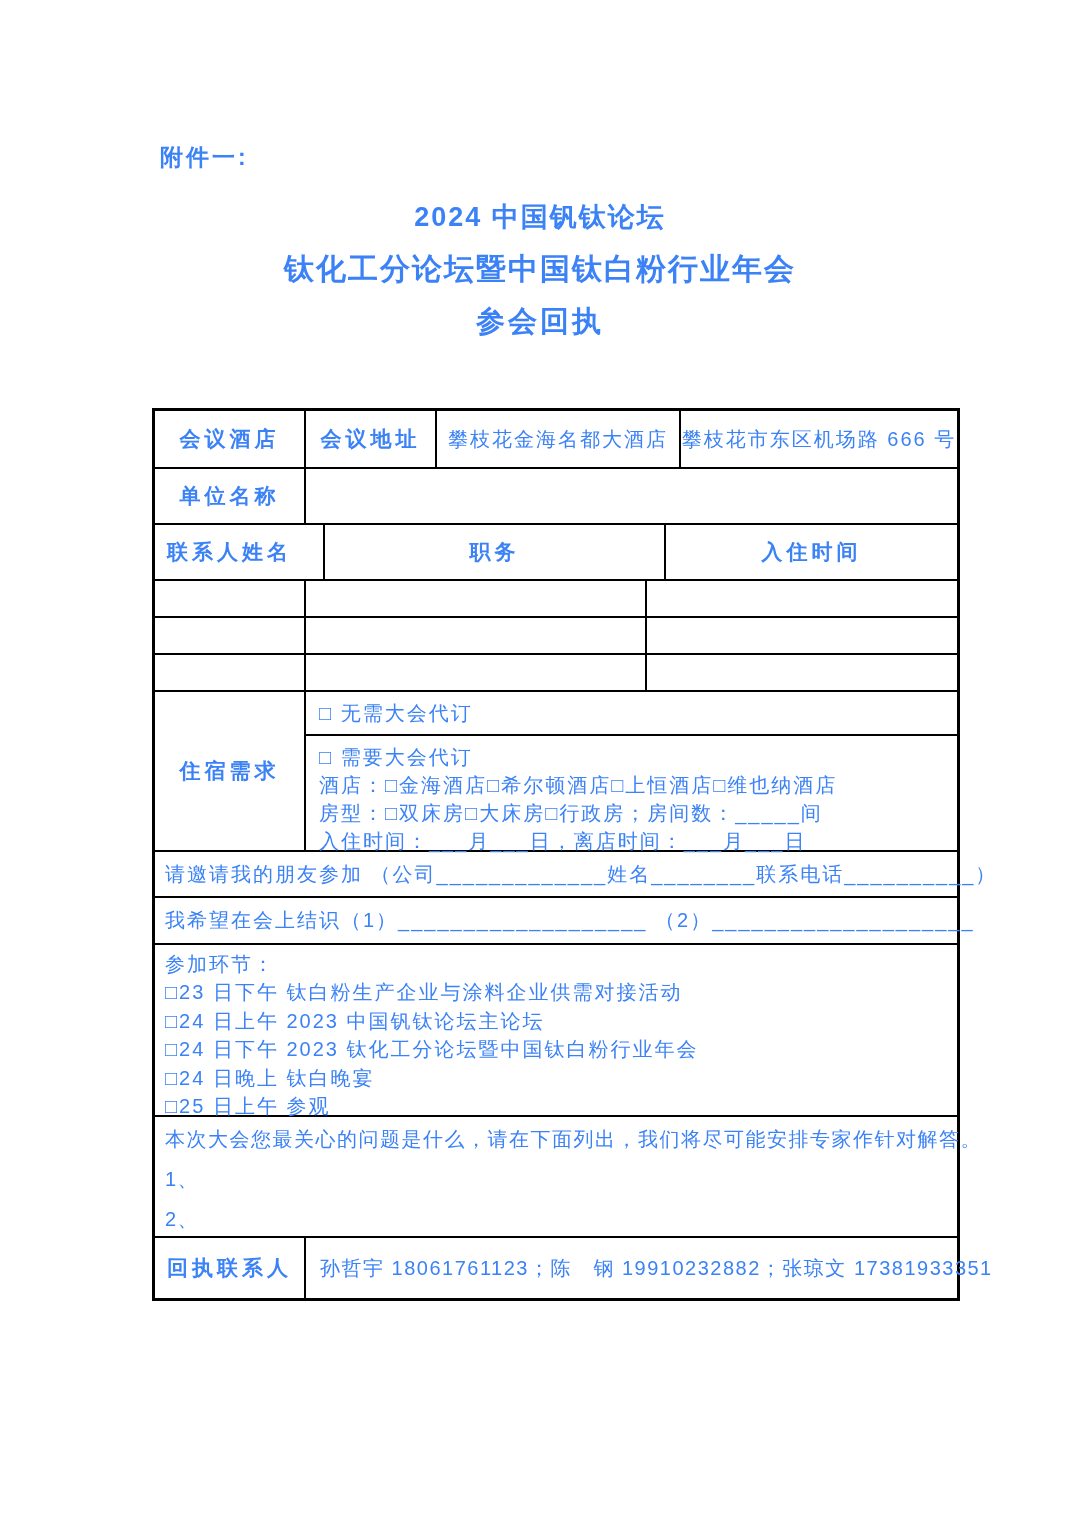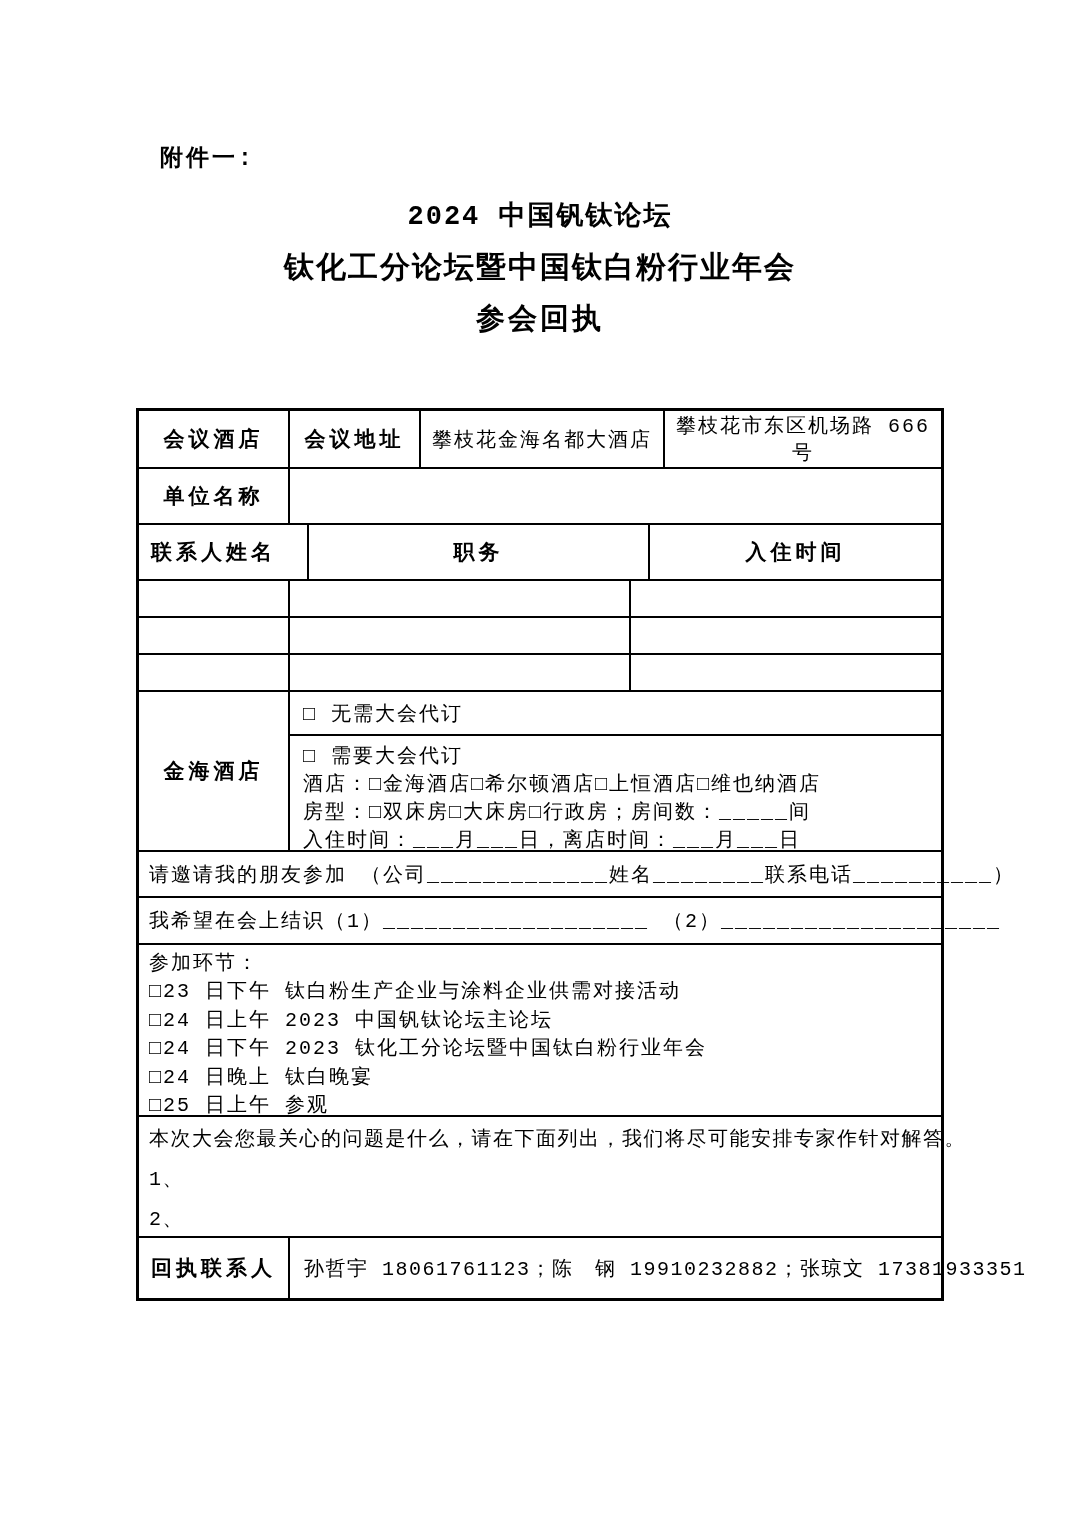--- a/index.html
+++ b/index.html
@@ -1,37 +1,37 @@
 <!DOCTYPE html>
 <html><head>
 <meta charset="utf-8">
 <style>
   html,body { margin:0; padding:0; background:#ffffff; }
   .page {
     position:relative;
     width:1080px; height:1517px;
     background:#ffffff;
-    color:#000000;
-    font-family:Liberation Mono, monospace;
+    color:#3b82f6;
+    font-family:Liberation Sans, sans-serif;
     overflow:hidden;
   }
   .attachment {
     position:absolute; left:160px; top:142px;
     font-size:23px; font-weight:bold; letter-spacing:3px;
   }
   .titles {
     position:absolute; left:0; top:192px; width:1080px;
     text-align:center; font-weight:bold;
   }
   .title-line1 { font-size:27px; line-height:51px; letter-spacing:2px; }
   .title-line2 { font-size:30px; line-height:52px; letter-spacing:2px; }
   .title-line3 { font-size:29px; line-height:52px; letter-spacing:3px; }
 
   .form-table {
-    position:absolute; left:136px; top:408px; width:808px;
+    position:absolute; left:152px; top:408px; width:808px;
     border:3px solid #000; box-sizing:border-box;
     font-size:20px;
   }
   .trow { display:flex; align-items:stretch; box-sizing:border-box; }
   .trow + .trow { border-top:2px solid #000; }
   .cell { box-sizing:border-box; min-width:0; }
   .cell + .cell { border-left:2px solid #000; }
   .label-cell {
     display:flex; align-items:center; justify-content:center;
     font-weight:bold; font-size:21px; letter-spacing:4px;
@@ -110,21 +110,21 @@
       <div class="cell" style="width:341px; flex:0 0 341px;"></div>
       <div class="cell flex1"></div>
     </div>
     <div class="trow" style="height:37px">
       <div class="cell w-label"></div>
       <div class="cell" style="width:341px; flex:0 0 341px;"></div>
       <div class="cell flex1"></div>
     </div>
 
     <div class="trow" style="height:160px">
-      <div class="cell label-cell w-label">金海酒店</div>
+      <div class="cell label-cell w-label">住宿需求</div>
       <div class="cell acc-right">
         <div class="acc-top">□  无需大会代订</div>
         <div class="acc-bottom">
           <div>□  需要大会代订</div>
           <div>酒店：□金海酒店□希尔顿酒店□上恒酒店□维也纳酒店</div>
           <div>房型：□双床房□大床房□行政房；房间数：_____间</div>
           <div>入住时间：___月___日，离店时间：___月___日</div>
         </div>
       </div>
     </div>

